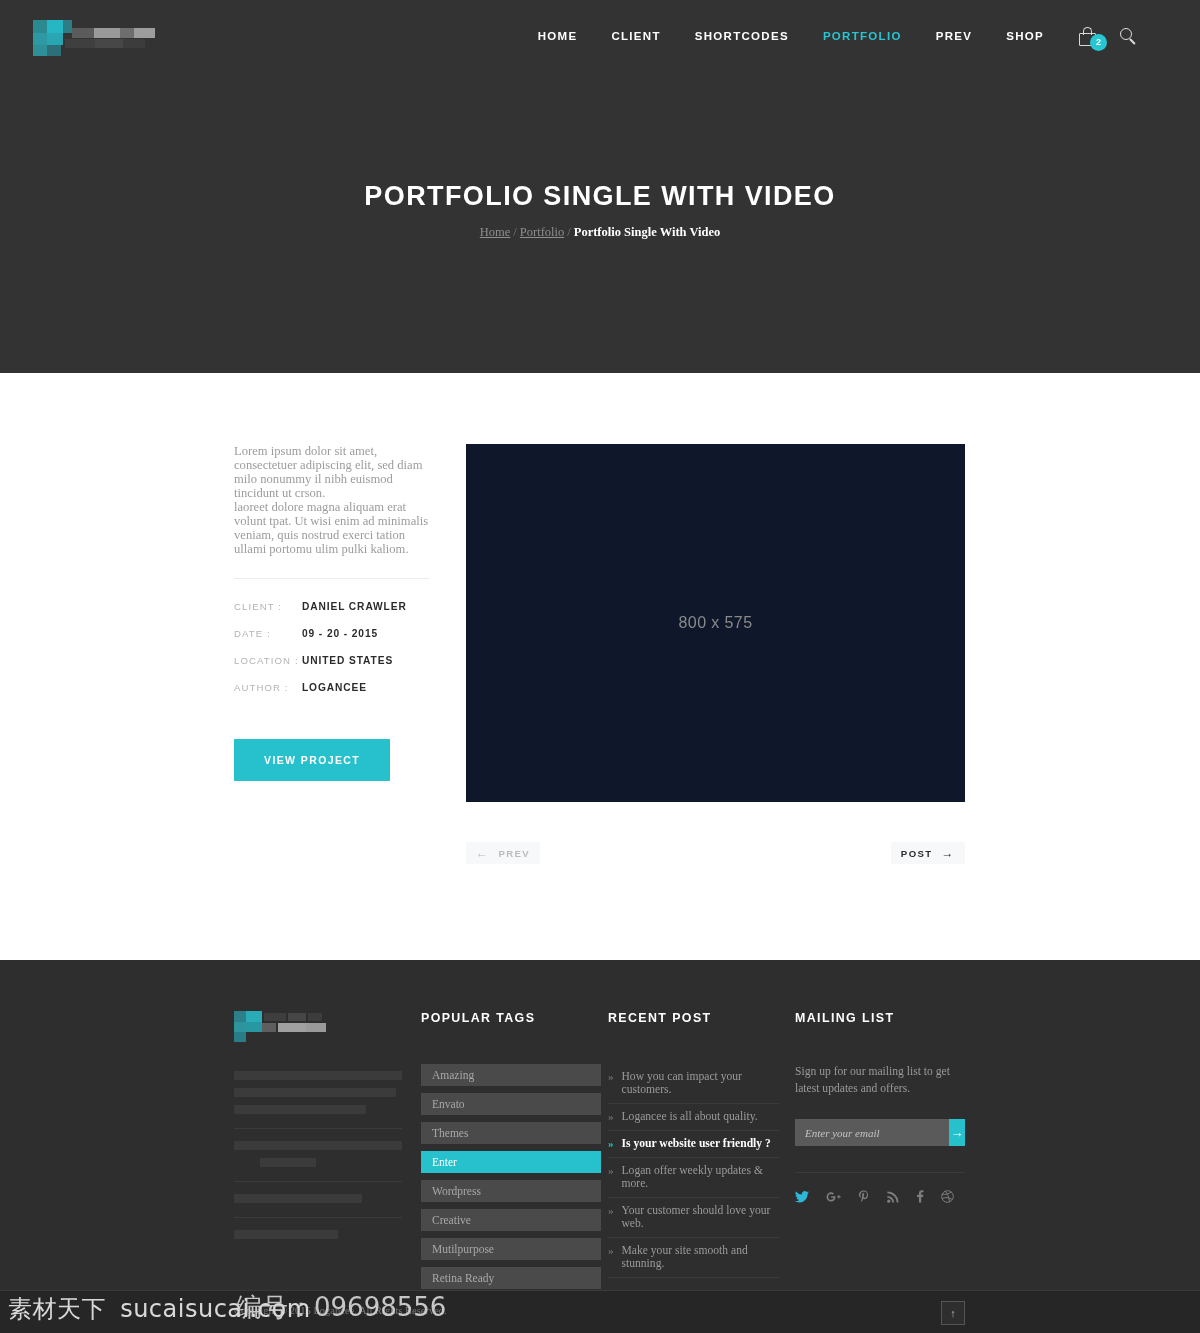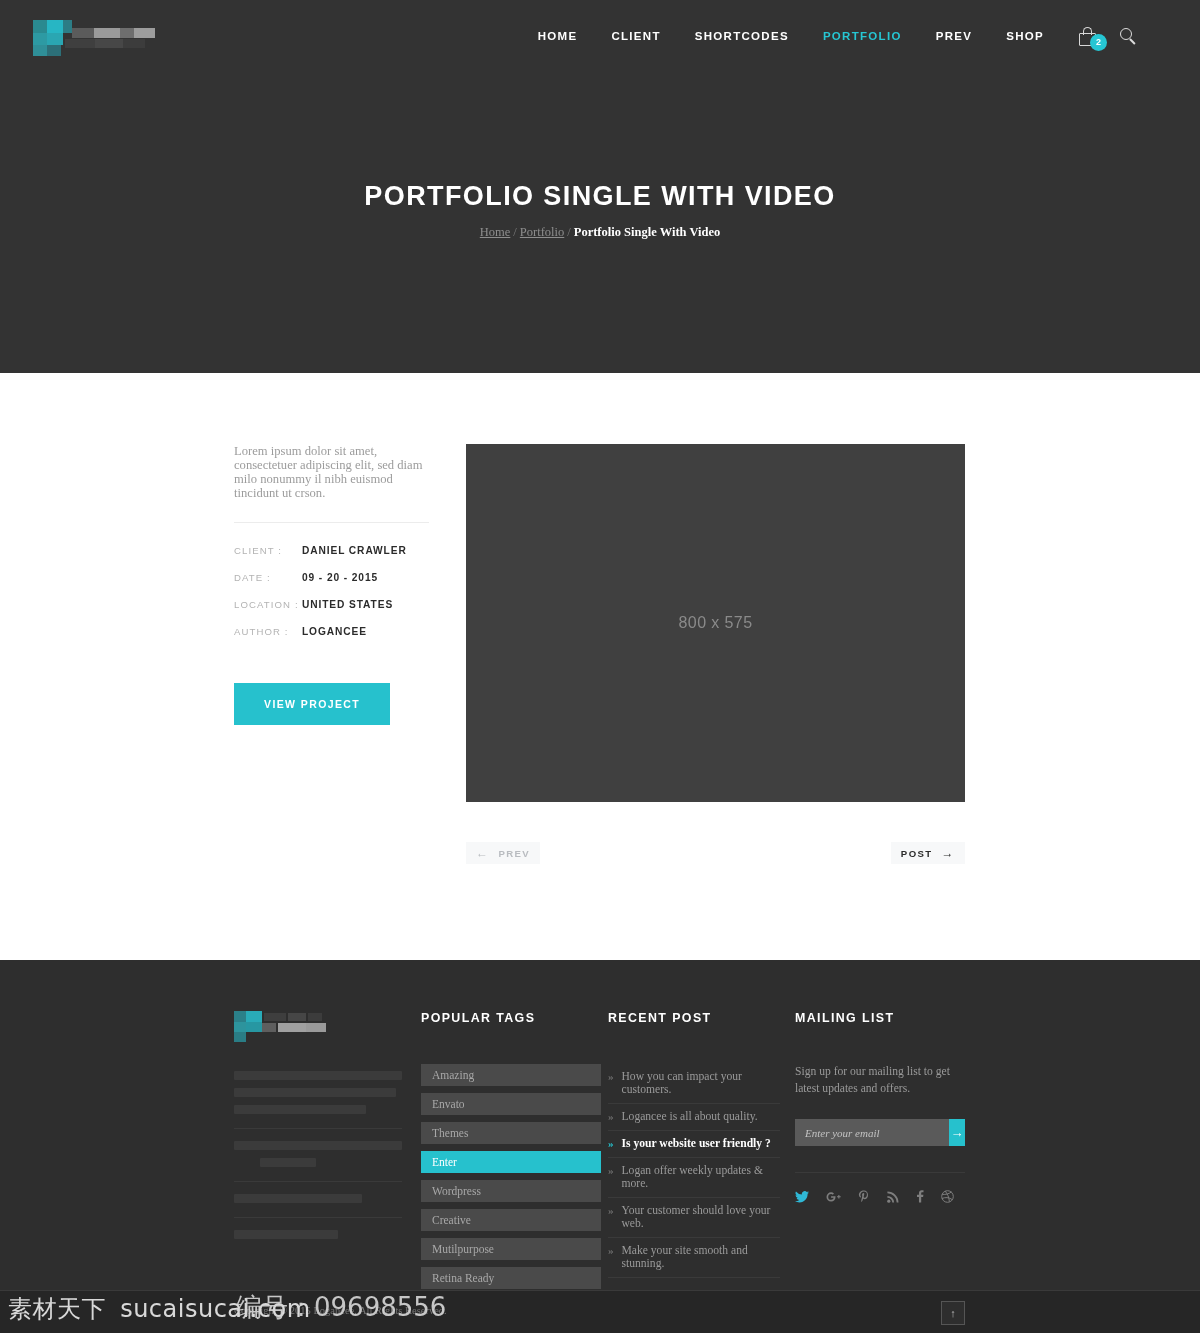--- a/index.html
+++ b/index.html
@@ -117,21 +117,21 @@
 
   .view-project {
     display:inline-block; margin-top:30px;
     background:#26c1cd; color:#ffffff;
     font-size:10.5px; font-weight:bold; letter-spacing:1.4px;
     padding:15px 30px; border:none; cursor:pointer;
   }
 
   .media {
     position:absolute; left:466px; top:71px;
-    width:499px; height:358px; background:#404040;
+    width:499px; height:358px; background:#0f172a;
     display:flex; align-items:center; justify-content:center;
   }
   .media-label { font-size:16px; color:#8a8a8a; letter-spacing:0.4px; }
 
   .pager { position:absolute; left:466px; top:469px; width:499px; height:24px; }
   .pager-prev, .pager-next {
     position:absolute; top:0; display:flex; align-items:center; gap:9px;
     background:#f7f8f9; padding:5px 10px; cursor:pointer;
     font-size:9.6px; font-weight:bold; letter-spacing:1.4px;
   }
@@ -303,20 +303,21 @@
 
     <div class="breadcrumb">
       <a href="#" class="crumb-link">Home</a><span class="sep">/</span><a href="#" class="crumb-link">Portfolio</a><span class="sep">/</span><span class="crumb-current">Portfolio Single With Video</span>
     </div>
   </div>
 
   <div class="main">
 
     <div class="col-left">
       <p class="lede">Lorem ipsum dolor sit amet, consectetuer adipiscing elit, sed diam milo nonummy il nibh euismod tincidunt ut crson.</p>
+      <p class="lede">laoreet dolore magna aliquam erat volunt tpat. Ut wisi enim ad minimalis veniam, quis nostrud exerci tation ullami portomu ulim pulki kaliom.</p>
 
       <div class="divider"></div>
 
       <div class="meta">
         <div class="meta-row">
           <span class="meta-label">CLIENT :</span>
           <span class="meta-value">DANIEL CRAWLER</span>
         </div>
         <div class="meta-row">
           <span class="meta-label">DATE :</span>

